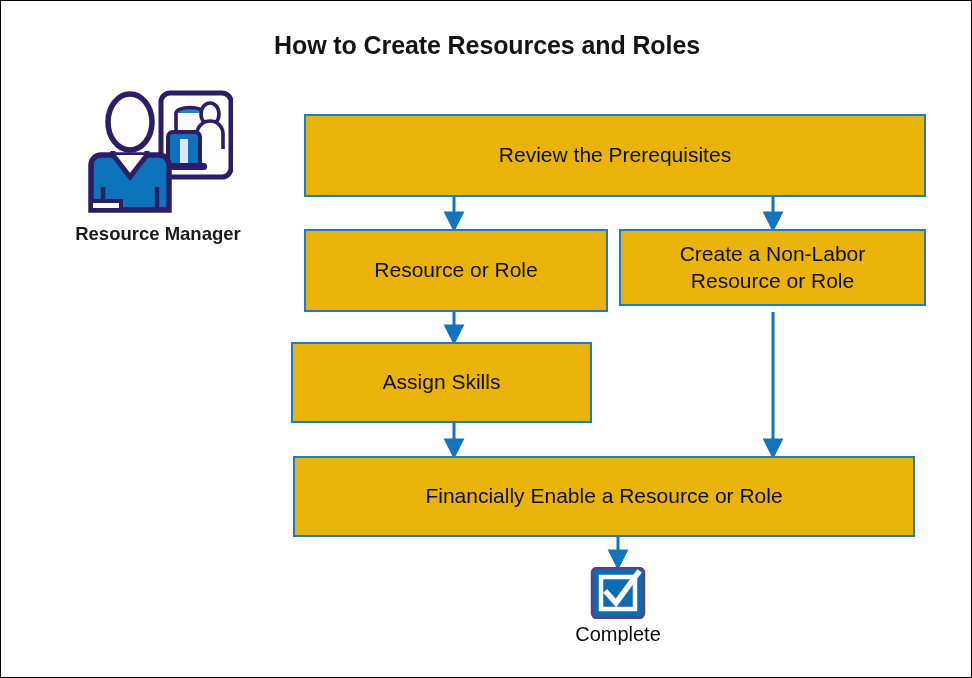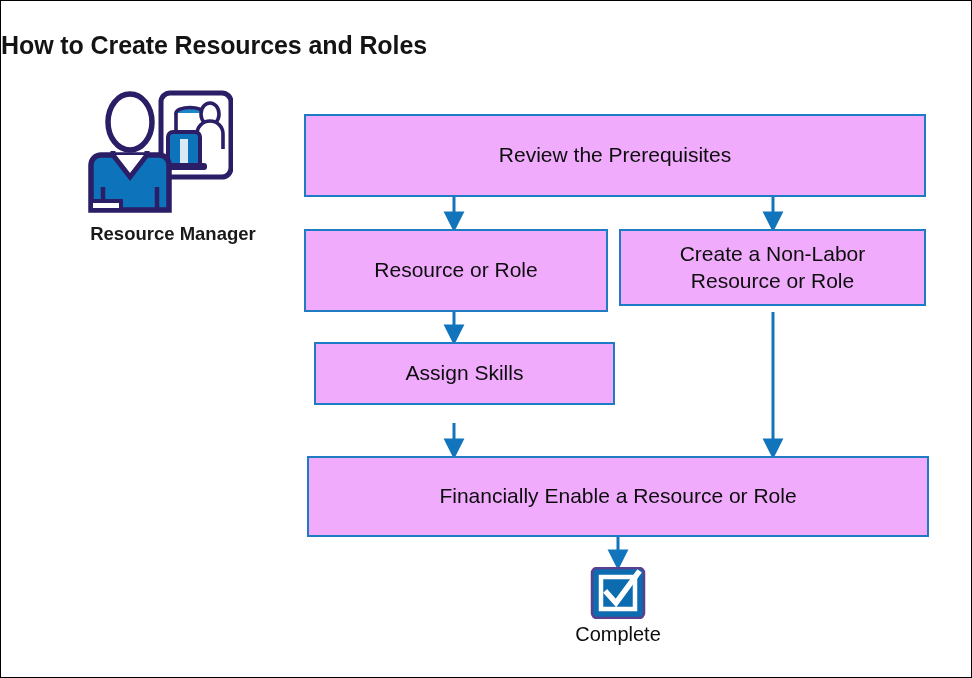--- a/index.html
+++ b/index.html
@@ -17,20 +17,21 @@
     box-sizing: border-box;
     border: 1px solid #000000;
     background: #ffffff;
     overflow: hidden;
   }
   #title {
     position: absolute;
     left: 0;
     top: 30px;
     width: 972px;
+    text-align: center;
     font-size: 25px;
     font-weight: bold;
     color: #141414;
     letter-spacing: -0.1px;
   }
   
   #actor {
     position: absolute;
     left: 62px;
     top: 88px;
@@ -39,50 +40,50 @@
   }
   #actor-icon {
     position: absolute;
     left: 10px;
     top: 0;
     width: 160px;
     height: 125px;
   }
   #actor-label {
     position: absolute;
-    left: 15px;
+    left: 0;
     top: 134px;
     width: 190px;
     text-align: center;
     font-size: 18.5px;
     font-weight: bold;
     color: #1a1a1a;
   }
   
   .box {
     position: absolute;
     box-sizing: border-box;
     border: 2px solid #1F7BC3;
-    background: #f0abfc;
+    background: #eab308;
     display: flex;
     align-items: center;
     justify-content: center;
     text-align: center;
     color: #0d0d0d;
     font-size: 21px;
     line-height: 1.28;
     font-family: "Liberation Sans", sans-serif;
   }
   .box span { display: block; padding: 0 8px; }
 
   #box-prereq      { left: 303px; top: 113px; width: 622px; height: 83px; }
   #box-labor       { left: 303px; top: 228px; width: 304px; height: 83px; }
   #box-nonlabor    { left: 618px; top: 228px; width: 307px; height: 77px; }
-  #box-skills      { left: 313px; top: 341px; width: 301px; height: 63px; }
-  #box-financial   { left: 306px; top: 455px; width: 622px; height: 81px; }
+  #box-skills      { left: 290px; top: 341px; width: 301px; height: 81px; }
+  #box-financial   { left: 292px; top: 455px; width: 622px; height: 81px; }
 
   
   #connectors {
     position: absolute;
     left: 0; top: 0;
     width: 972px; height: 678px;
     pointer-events: none;
   }
   
   #complete {

